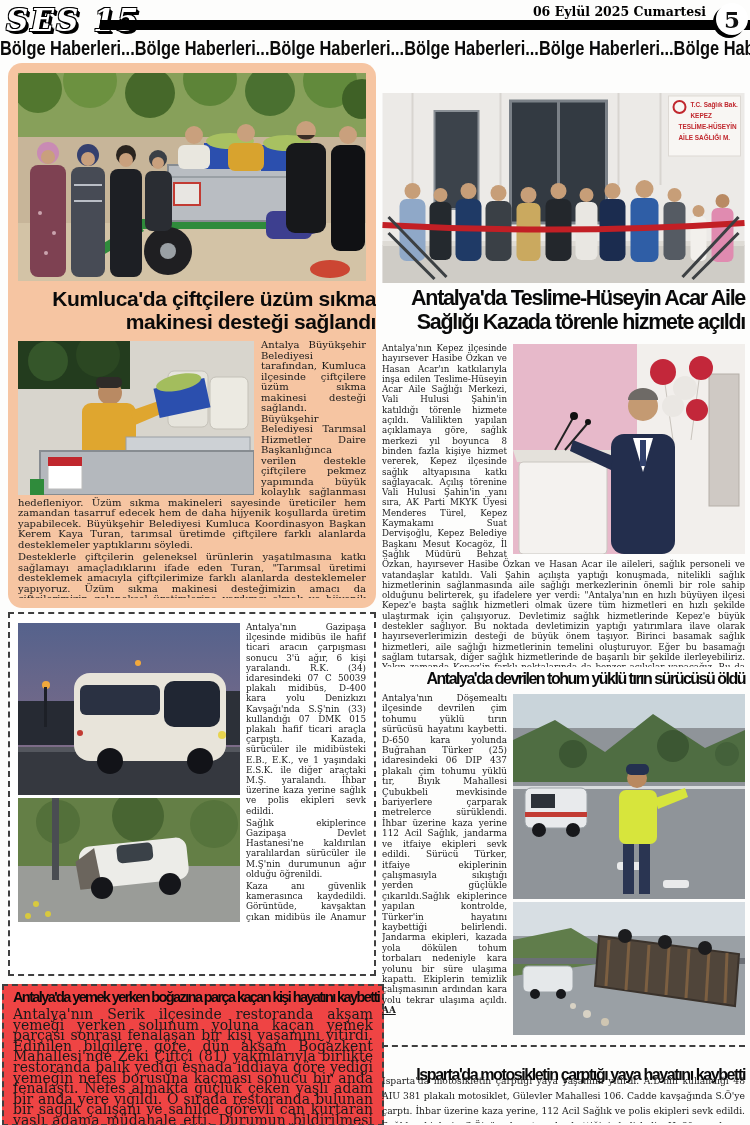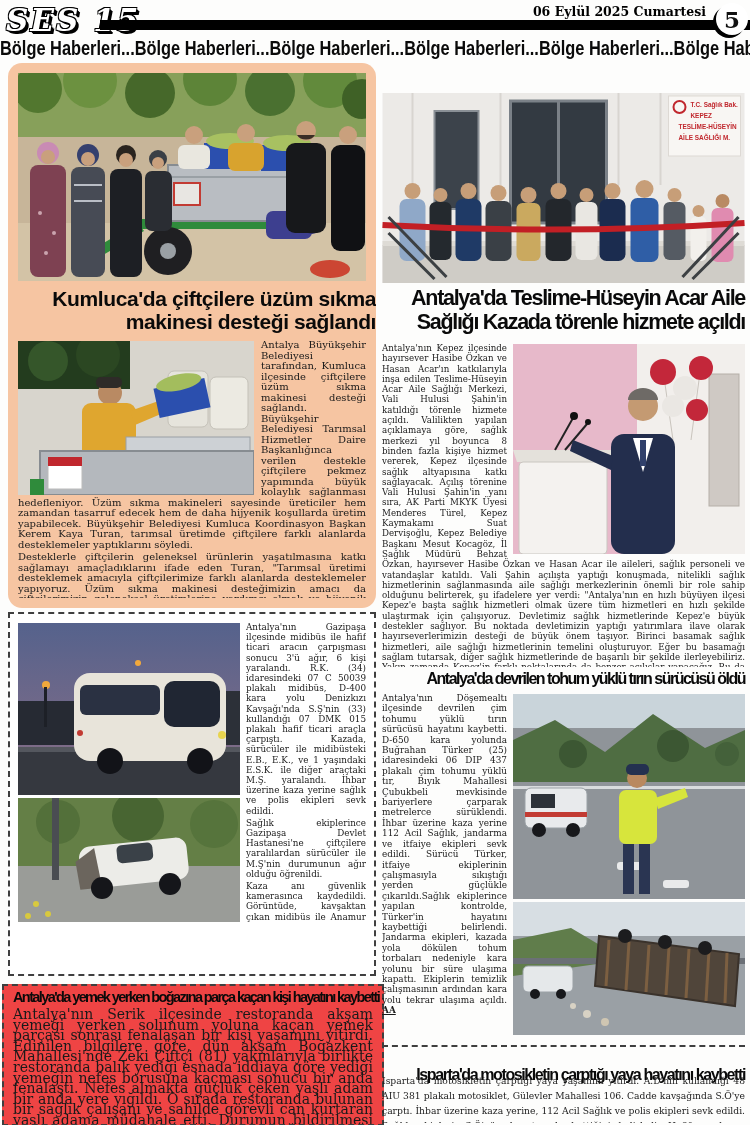--- a/index.html
+++ b/index.html
@@ -219,21 +219,21 @@
         <g transform="rotate(-6 116 66)">
           <rect x="62" y="44" width="108" height="42" rx="11" fill="#ecece8"></rect>
           <rect x="100" y="46" width="36" height="18" rx="5" fill="#3a4148"></rect>
           <polygon points="58,58 78,46 82,86 60,86" fill="#6b655d"></polygon>
         </g>
         <circle cx="84" cy="90" r="11" fill="#15161a"></circle>
           <circle cx="152" cy="86" r="11" fill="#15161a"></circle>
       </svg>
     </div>
     <p><span>Antalya'nın Gazipaşa ilçesinde midibüs ile hafif ticari aracın çarpışması sonucu 3'ü ağır, 6 kişi yaralandı. R.K. (34) idaresindeki 07 C 50039 plakalı midibüs, D-400 kara yolu Denizkızı Kavşağı'nda S.Ş'nin (33) kullandığı 07 DMK 015 plakalı hafif ticari araçla çarpıştı. Kazada, sürücüler ile midibüsteki E.B., E.K., ve 1 yaşındaki E.S.K. ile diğer araçtaki M.Ş. yaralandı. İhbar üzerine kaza yerine sağlık ve polis ekipleri sevk edildi.</span></p>
-    <p><span>Sağlık ekiplerince Gazipaşa Devlet Hastanesi'ne çiftçilere yaralılardan sürücüler ile M.Ş'nin durumunun ağır olduğu öğrenildi.</span></p>
+    <p><span>Sağlık ekiplerince Gazipaşa Devlet Hastanesi'ne kaldırılan yaralılardan sürücüler ile M.Ş'nin durumunun ağır olduğu öğrenildi.</span></p>
     <p><span>Kaza anı güvenlik kamerasınca kaydedildi. Görüntüde, kavşaktan çıkan midibüs ile Anamur istikametine giden hafif ticari aracın çarpışarak savrulması ve çevredekilerin yardım için koşuşturması yer alıyor.</span> </p>
   </div>
 </div>
 
 <div class="choke-box">
   <div class="headline">Antalya'da yemek yerken boğazına parça kaçan kişi hayatını kaybetti</div>
   <div class="choke-body body-text">
     <p><span>Antalya'nın Serik ilçesinde restoranda akşam yemeği yerken solunum yoluna kaçan yemek parçası sonrası fenalaşan bir kişi yaşamını yitirdi. Edinilen bilgilere göre, dün akşam Boğazkent Mahallesi'nde Zeki Çiftçi (81) yakınlarıyla birlikte restoranda balık yediği esnada iddiaya göre yediği yemeğin nefes borusuna kaçması sonucu bir anda fenalaştı. Nefes almakta güçlük çeken yaşlı adam bir anda yere yığıldı. O sırada restoranda bulunan bir sağlık çalışanı ve sahilde görevli can kurtaran yaşlı adama müdahale etti. Durumun bildirilmesi üzerine olay yerine gelen 112 Acil Sağlık ekipleri yerde baygın halde bulunan Çiftçi'ye ilk müdahaleyi yaptı.Yapılan kalp masajı sonrası yaşlı adam kendine gelmesi üzerine ambulansla özel bir hastaneye götürüldü. Çiftçi, hastanede yapılan müdahalelere rağmen kurtarılamadı.</span></p>
 
   </div>

